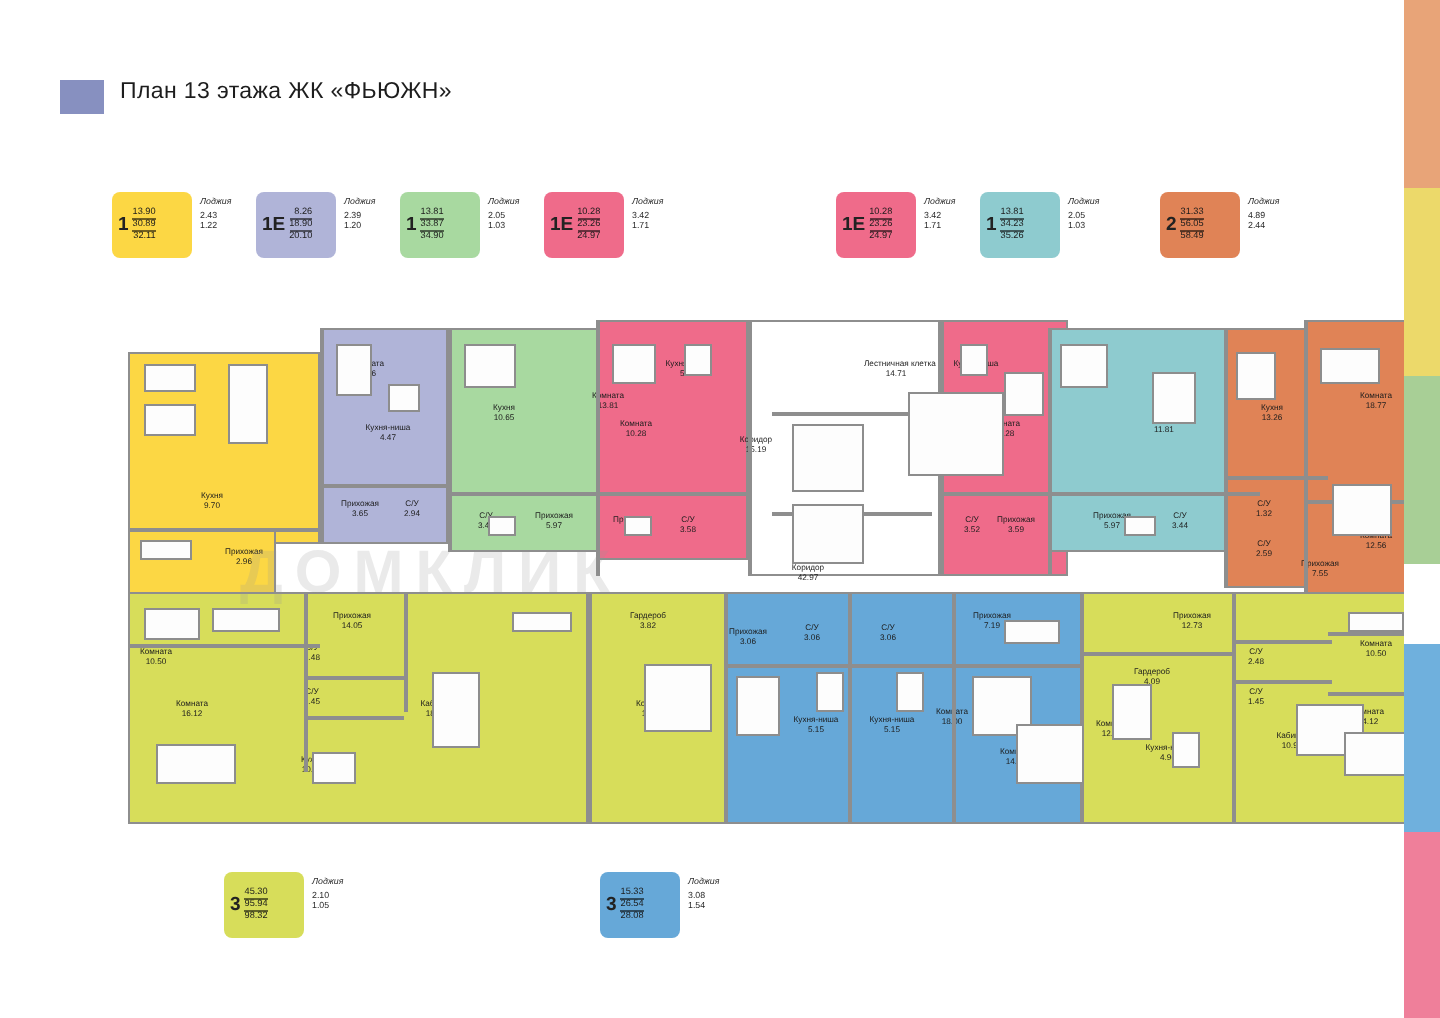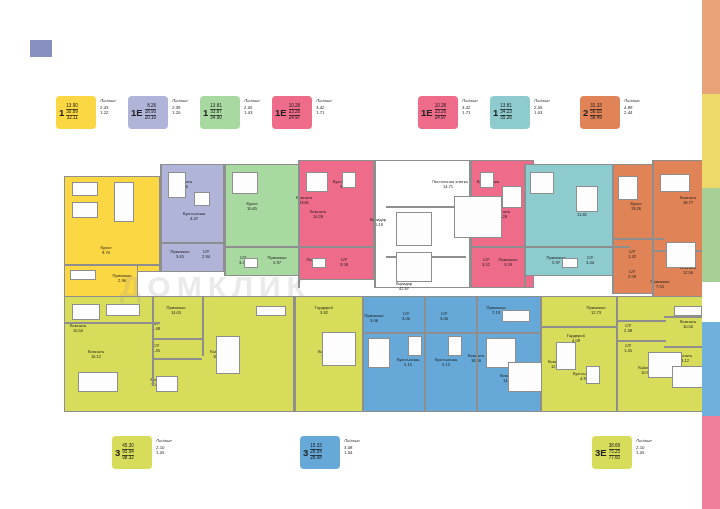--- a/index.html
+++ b/index.html
@@ -53,20 +53,21 @@
   
   #watermark{position:absolute;left:120px;top:270px;width:460px;height:40px;
     font-size:30px;font-weight:bold;color:rgba(150,150,150,.20);
     letter-spacing:6px;pointer-events:none;}
 </style>
 </head>
 <body>
 
 <div id="header">
   <div id="title-swatch" style="background: rgb(135, 144, 192);"></div>
+  <div id="page-title">План 13 этажа ЖК «ФЬЮЖН»</div>
 </div>
 
 <div class="legend-row" id="legend-top">
     <div class="legend-item" style="left: 56px; top: 0px;">
       <div class="chip" style="background: rgb(252, 215, 68);">
         <div class="code">1</div>
         <div class="nums">
           <span>13.90</span>
           <span class="mid">30.89</span>
           <span>32.11</span>
@@ -531,35 +532,20 @@
           <span class="mid">26.54</span>
           <span>28.08</span>
         </div>
       </div>
       <div class="balc">
         <div class="lbl">Лоджия</div>
         <div>3.08</div>
         <div>1.54</div>
       </div>
     </div>
-    <div class="legend-item" style="left: 592px; top: 0px;">
-      <div class="chip" style="background: rgb(215, 221, 90);">
-        <div class="code">3E</div>
-        <div class="nums">
-          <span>38.69</span>
-          <span class="mid">75.25</span>
-          <span>77.60</span>
-        </div>
-      </div>
-      <div class="balc">
-        <div class="lbl">Лоджия</div>
-        <div>2.10</div>
-        <div>1.05</div>
-      </div>
-    </div>
   </div>
 
 <div id="colorstrip">
     <div style="background: rgb(232, 164, 120); height: 94px;"></div>
     <div style="background: rgb(236, 217, 106); height: 94px;"></div>
     <div style="background: rgb(168, 207, 150); height: 94px;"></div>
     <div style="background: rgb(255, 255, 255); height: 40px;"></div>
     <div style="background: rgb(111, 176, 221); height: 94px;"></div>
     <div style="background: rgb(239, 127, 154); height: 93px;"></div>
   </div>

